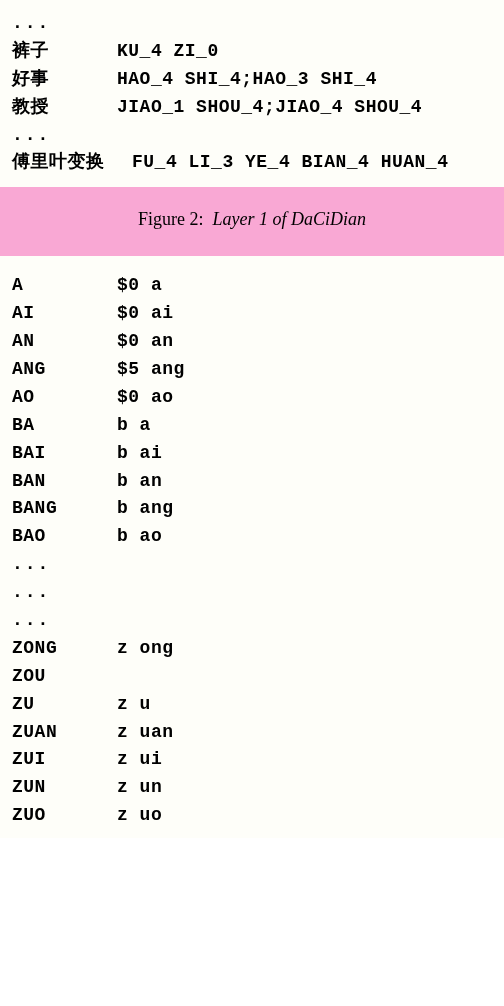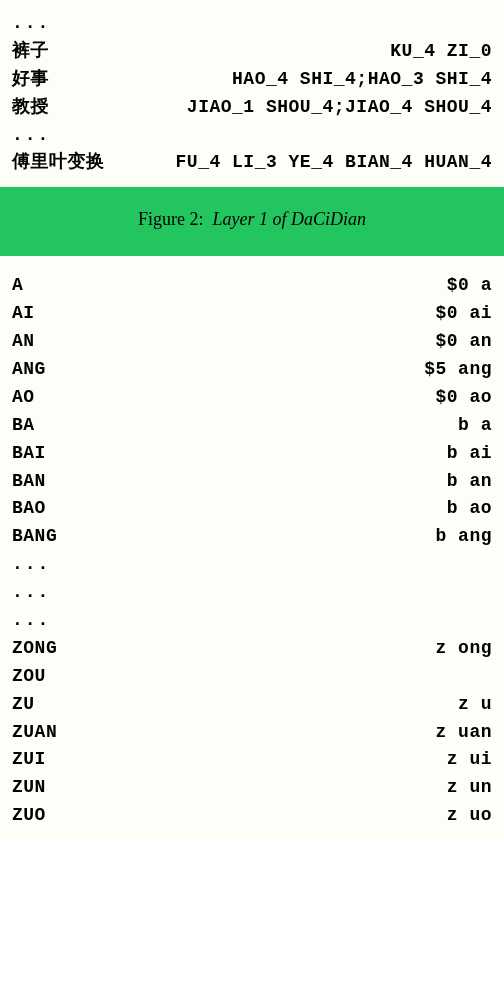--- a/index.html
+++ b/index.html
@@ -32,29 +32,28 @@
     .col-left {
       width: 105px;
       flex-shrink: 0;
     }
     .col-left-wide {
       width: 120px;
       flex-shrink: 0;
     }
     .col-right {
       flex: 1;
-      text-align: right;
     }
     .caption {
       font-family: "Times New Roman", serif;
       font-weight: normal;
       font-size: 18px;
       text-align: center;
       padding: 22px 0 26px 0;
-      background: #22c55e;
+      background: #f9a8d4;
     }
     .caption .italic {
       font-style: italic;
     }
     .ellipsis {
       letter-spacing: 2px;
     }
   </style>
 </head>
 <body>
@@ -116,26 +115,26 @@
     </div>
     <div class="row">
       <span class="col-left">BAI</span>
       <span class="col-right">b ai</span>
     </div>
     <div class="row">
       <span class="col-left">BAN</span>
       <span class="col-right">b an</span>
     </div>
     <div class="row">
+      <span class="col-left">BANG</span>
+      <span class="col-right">b ang</span>
+    </div>
+    <div class="row">
       <span class="col-left">BAO</span>
       <span class="col-right">b ao</span>
-    </div>
-    <div class="row">
-      <span class="col-left">BANG</span>
-      <span class="col-right">b ang</span>
     </div>
     <div class="row">
       <span class="col-left ellipsis">...</span>
     </div>
     <div class="row">
       <span class="col-left ellipsis">...</span>
     </div>
     <div class="row">
       <span class="col-left ellipsis">...</span>
     </div>

